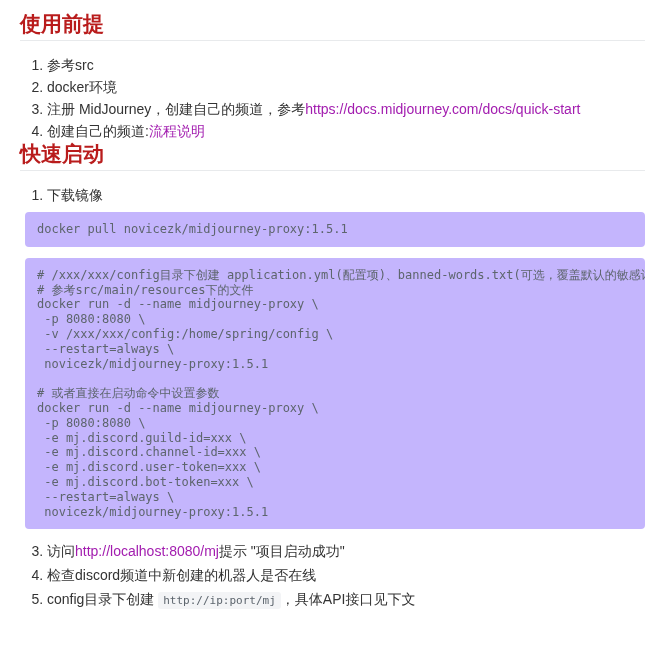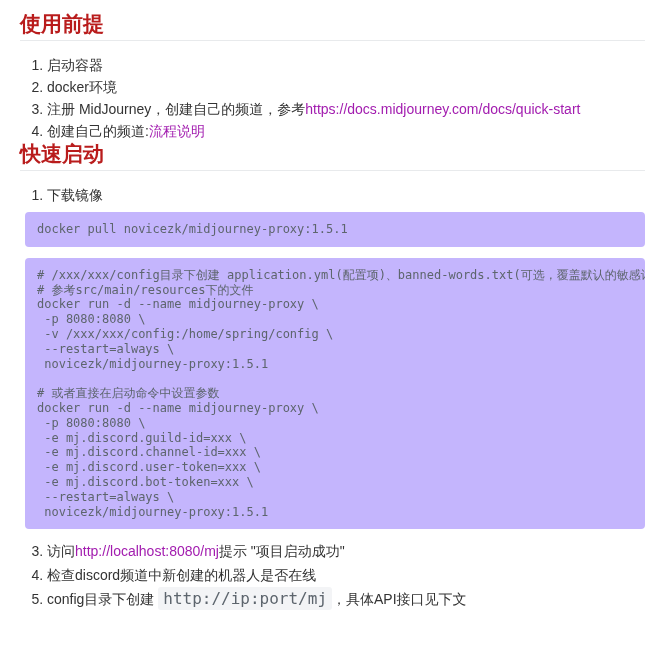--- a/index.html
+++ b/index.html
@@ -48,34 +48,34 @@
   pre.code-big { margin-top: 11px; }
   a.md-link {
     color: #a21caf;
     text-decoration: none;
     cursor: pointer;
   }
   code.inline-code {
     background: #f3f4f6;
     color: #5d656d;
     font-family: "DejaVu Sans Mono", "Liberation Mono", monospace;
-    font-size: 16px;
+    font-size: 11px;
     padding: 2px 5px;
     border-radius: 3px;
   }
 </style>
 </head>
 <body>
 
 <div class="page">
 
   <h2 class="md-h2">使用前提</h2>
 
   <ol class="md-list">
-    <li><span>启动容器</span></li>
+    <li><span>参考src</span></li>
     <li><span>docker环境</span></li>
     <li><span>注册 MidJourney，创建自己的频道，参考</span><a class="md-link">https://docs.midjourney.com/docs/quick-start</a></li>
     <li><span>创建自己的频道:</span><a class="md-link">流程说明</a></li>
   </ol>
 
   <h2 class="md-h2 h2-second">快速启动</h2>
 
   <ol class="md-list steps-single" start="1">
     <li><span>下载镜像</span></li>
   </ol>

